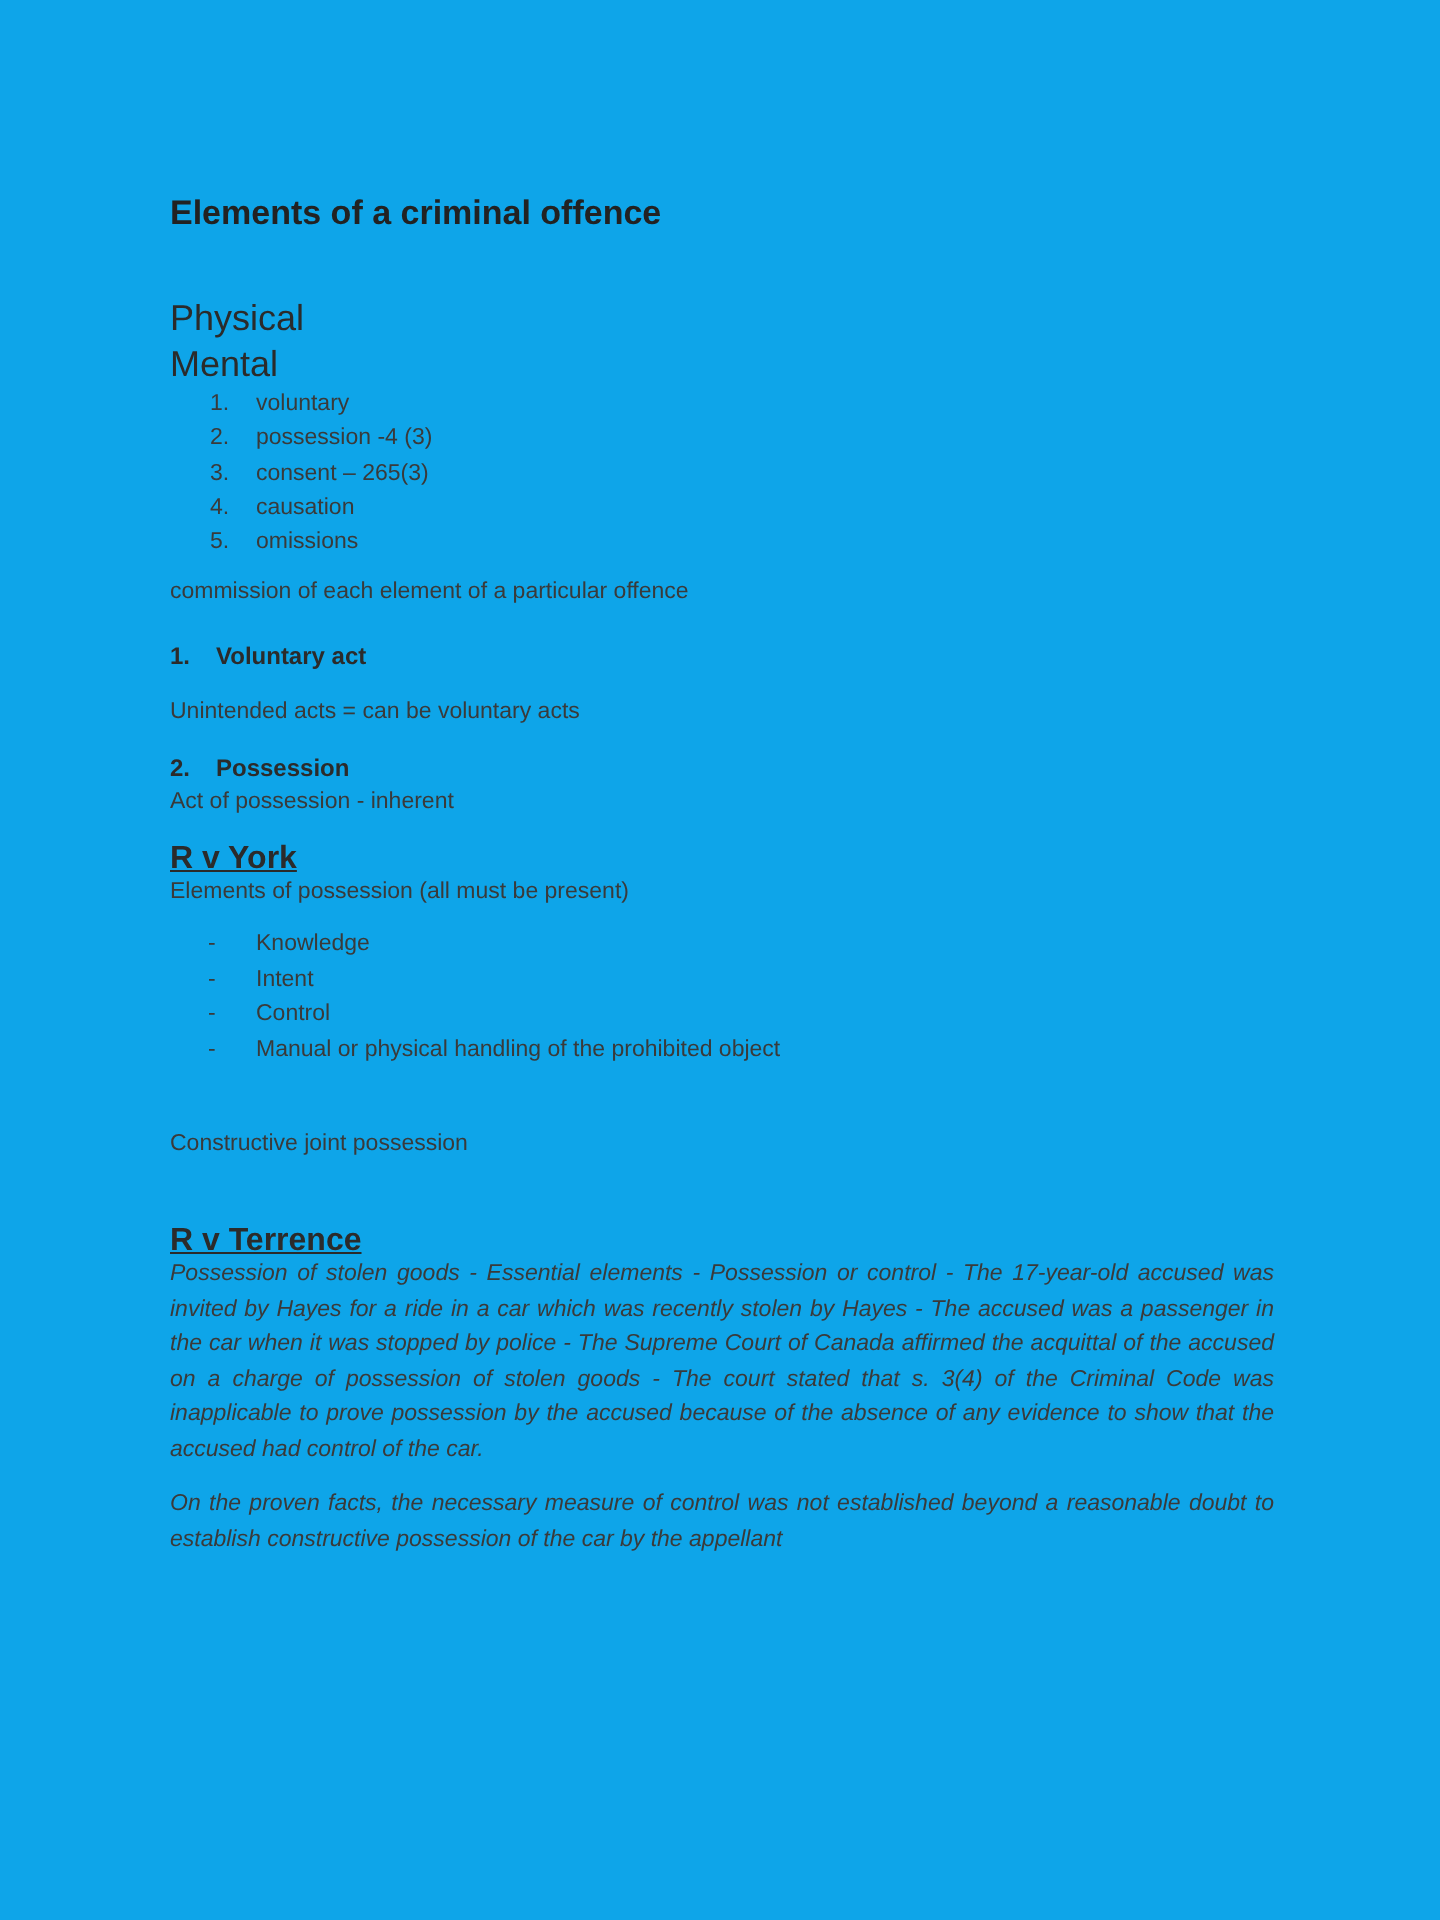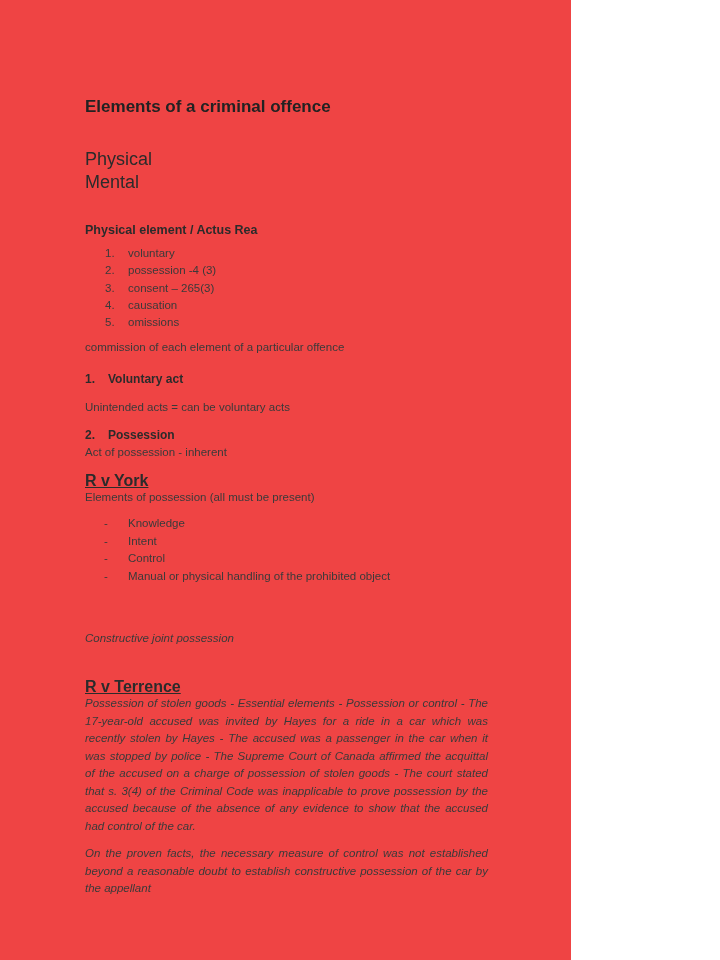--- a/index.html
+++ b/index.html
@@ -1,21 +1,21 @@
 <!DOCTYPE html>
 <html><head>
 <meta charset="utf-8">
 <style>
   html, body { margin: 0; padding: 0; background: #ffffff; }
   .page {
     position: relative;
-    width: 571px;
+    width: 720px;
     height: 960px;
     box-sizing: border-box;
-    background: #ef4444;
+    background: #0ea5e9;
     padding: 96px 83px 0 85px;
     font-family: "Liberation Sans", "DejaVu Sans", sans-serif;
     color: #3a3a3a;
     font-size: 11.5px;
     line-height: 17.5px;
     overflow: hidden;
   }
   .doc-title {
     font-size: 17px;
     font-weight: bold;
@@ -66,22 +66,21 @@
   }
   .bullet-list { margin: 8.5px 0 0 0; }
   .bullet-item { display: flex; line-height: 17.5px; }
   .bullet-item .marker {
     width: 24px;
     margin-left: 19px;
     flex: 0 0 auto;
   }
   .bullet-item .txt { flex: 1; }
   .italic-note {
-    font-style: italic;
-    margin: 45px 0 0 0;
+    margin: 30px 0 0 0;
     line-height: 17.5px;
   }
   .case-name.spaced { margin-top: 30px; }
   .just-para {
     margin: 0;
     text-align: justify;
     line-height: 17.5px;
     font-style: italic;
   }
   .just-para.first { margin-top: 0; }
@@ -92,21 +91,20 @@
 
 <div class="page">
 
   <h1 class="doc-title">Elements of a criminal offence</h1>
 
   <div class="subheads">
     <div class="subhead">Physical</div>
     <div class="subhead">Mental</div>
   </div>
 
-  <div class="sec-heading">Physical element / Actus Rea</div>
 
   <div class="num-list">
     <div class="num-item">
       <span class="num">1.</span>
       <span class="txt">voluntary</span>
     </div>
     <div class="num-item">
       <span class="num">2.</span>
       <span class="txt">possession -4 (3)</span>
     </div>

